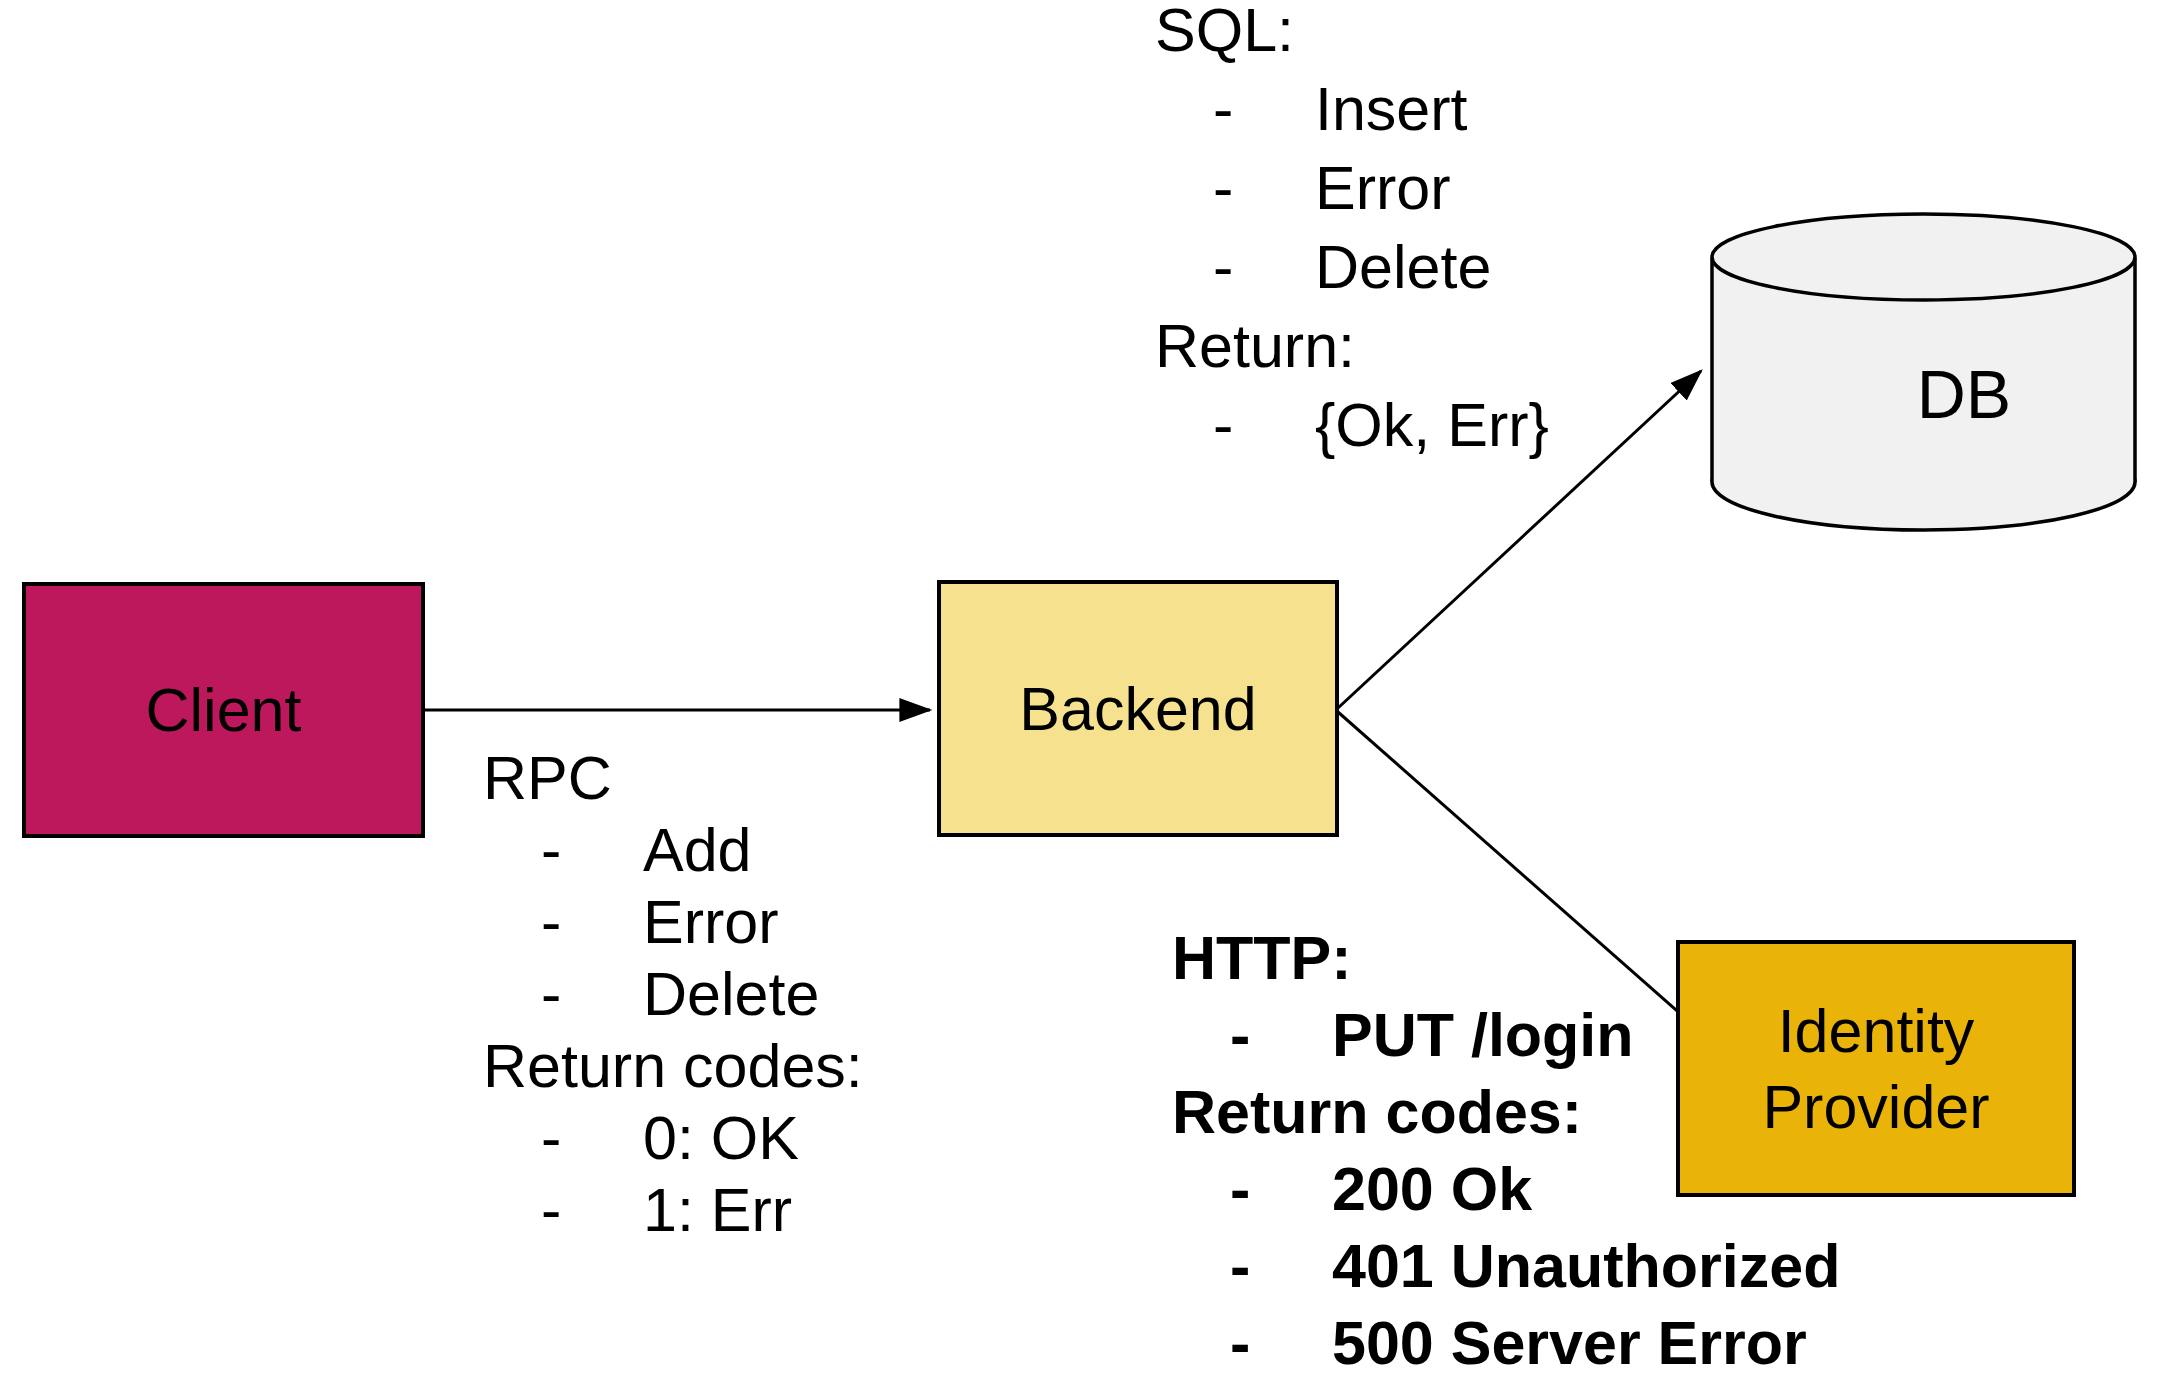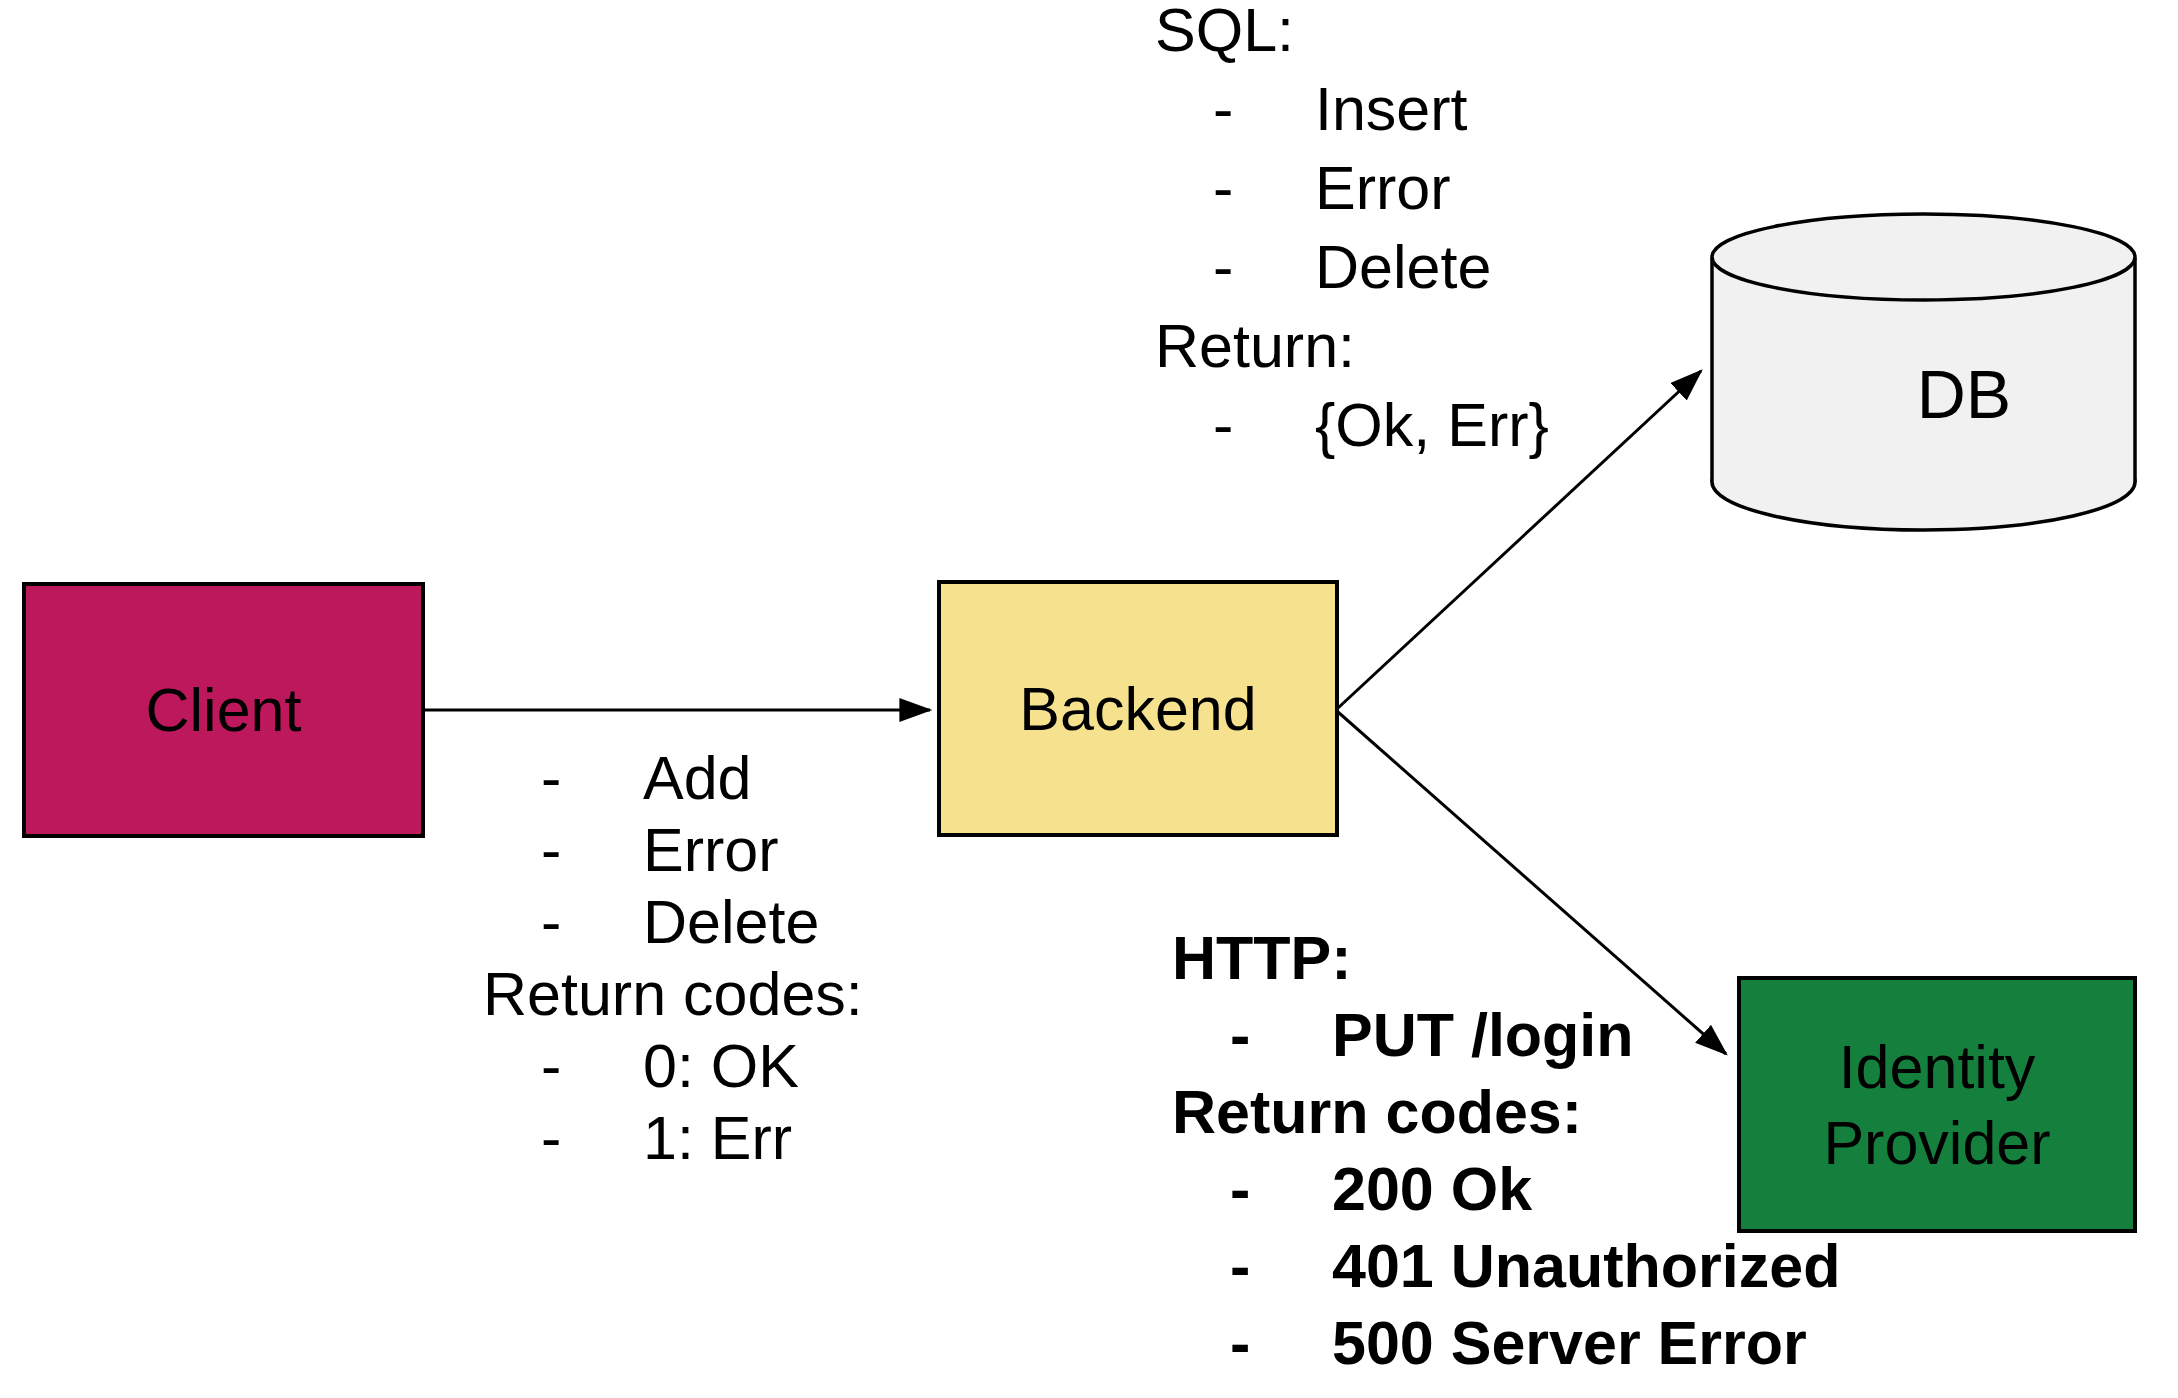--- a/index.html
+++ b/index.html
@@ -15,21 +15,21 @@
     position:absolute;
     display:flex;align-items:center;justify-content:center;
     border:4px solid #000000;
     font-size:61px;line-height:76px;
     text-align:center;
     box-sizing:content-box;
   }
   .node .lbl{display:block;}
   #node-client{left:22px;top:582px;width:395px;height:248px;background:#be185d;}
   #node-backend{left:937px;top:580px;width:394px;height:249px;background:#F6E28E;}
-  #node-idp{left:1737px;top:940px;width:392px;height:249px;background:#15803d;margin-top:36px;}
+  #node-idp{left:1676px;top:940px;width:392px;height:249px;background:#eab308;}
   #node-db{
     position:absolute;left:1710px;top:210px;width:508px;height:324px;
     display:flex;align-items:center;justify-content:center;
     font-size:68px;padding:0;border:none;background:transparent;
   }
   #node-db svg{position:absolute;left:0;top:0;}
   #node-db .lbl{position:relative;top:22px;}
   .note{
     position:absolute;
     font-size:61px;
@@ -74,20 +74,21 @@
       <ellipse cx="213.5" cy="47" rx="211.5" ry="43" fill="#F1F1F1" stroke="#000000" stroke-width="3.5"></ellipse>
     </svg>
     <span class="lbl">DB</span>
   </div>
 
   <div class="node" id="node-idp">
     <span class="lbl">Identity Provider</span>
   </div>
 
   <div class="note" id="note-rpc">
+    <div class="line title">RPC</div>
     <div class="line bullet"><span class="dash">-</span><span class="txt">Add</span></div>
     <div class="line bullet"><span class="dash">-</span><span class="txt">Error</span></div>
     <div class="line bullet"><span class="dash">-</span><span class="txt">Delete</span></div>
     <div class="line title">Return codes:</div>
     <div class="line bullet"><span class="dash">-</span><span class="txt">0: OK</span></div>
     <div class="line bullet"><span class="dash">-</span><span class="txt">1: Err</span></div>
   </div>
 
   <div class="note" id="note-sql">
     <div class="line title">SQL:</div>

